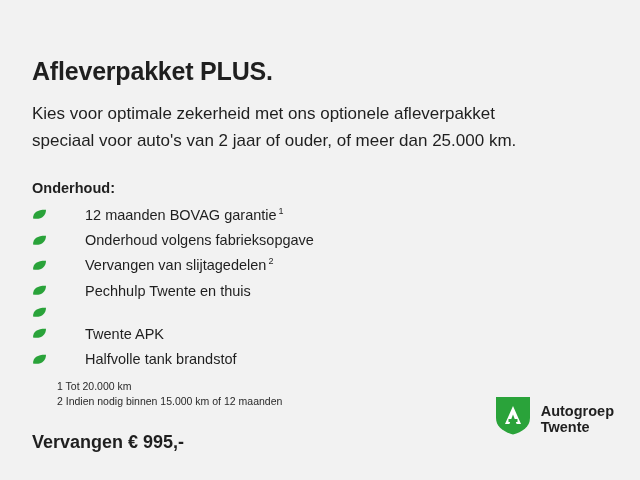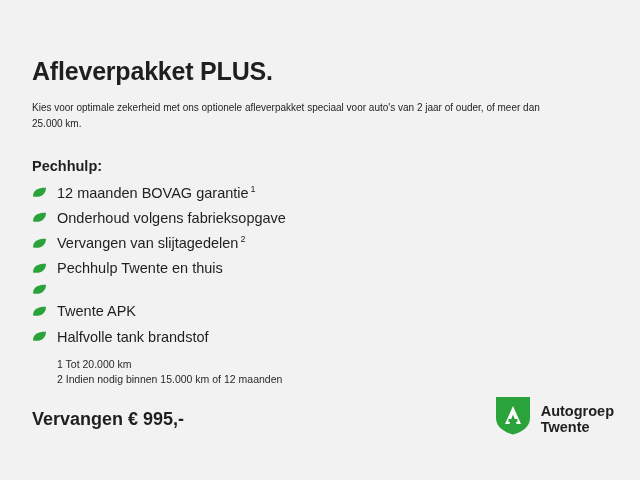--- a/index.html
+++ b/index.html
@@ -29,21 +29,21 @@
   }
   .title {
     font-size: 25px;
     font-weight: bold;
     color: #1f1f1f;
     letter-spacing: -0.2px;
     margin: 0 0 14px 0;
     line-height: 1.1;
   }
   .intro {
-    font-size: 10px;
+    font-size: 17px;
     line-height: 1.6;
     color: #1f1f1f;
     margin: 0 0 26px 0;
     max-width: 520px;
   }
   .incl-label {
     font-size: 14.5px;
     font-weight: bold;
     color: #1f1f1f;
     margin: 0 0 10px 0;
@@ -53,20 +53,21 @@
     margin: 0;
     padding: 0;
   }
   ul.features li {
     display: flex;
     align-items: center;
     margin-bottom: 7px;
     font-size: 14.5px;
     color: #1f1f1f;
     line-height: 1.2;
+    gap: 28px;
   }
   .bullet {
     display: inline-block;
     width: 15px;
     height: 11px;
     margin-right: 10px;
     flex: 0 0 auto;
     position: relative;
   }
   .bullet svg {
@@ -115,21 +116,21 @@
 </head>
 <body>
 
 <div class="page">
   <div class="content">
 
     <h1 class="title">Afleverpakket PLUS.</h1>
 
     <p class="intro">Kies voor optimale zekerheid met ons optionele afleverpakket speciaal voor auto's van 2 jaar of ouder, of meer dan 25.000 km.</p>
 
-    <div class="incl-label">Pechhulp:</div>
+    <div class="incl-label">Onderhoud:</div>
 
     <ul class="features">
       <li>
         <span class="bullet">
           <svg width="15" height="11" viewBox="0 0 15 11">
             <path d="M1 9.5 C1 3 6 0.5 14 0.7 C14 7 9 11 1 9.5 Z" fill="#2aa33a"></path>
           </svg>
         </span>
         <span class="feat-text"><span>12 maanden BOVAG garantie</span><sup>1</sup></span>
       </li>

